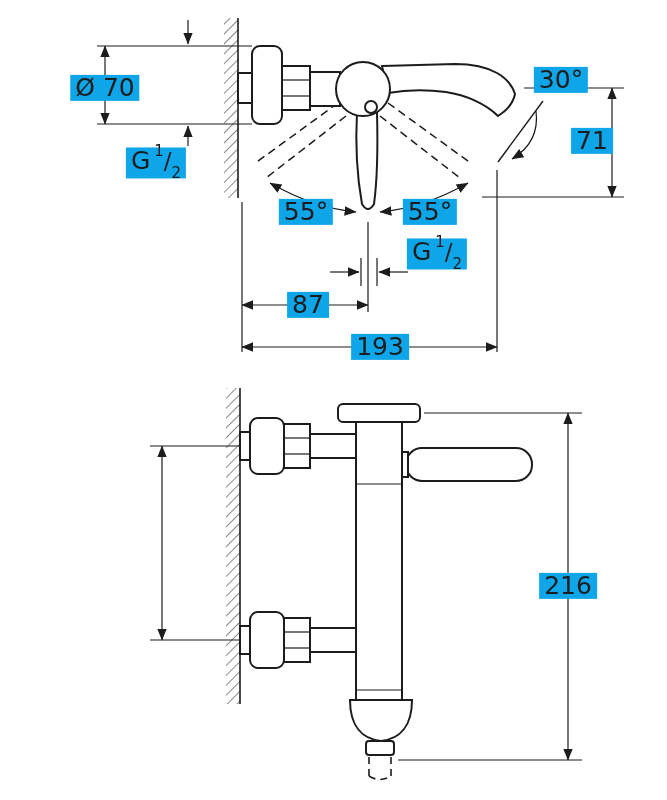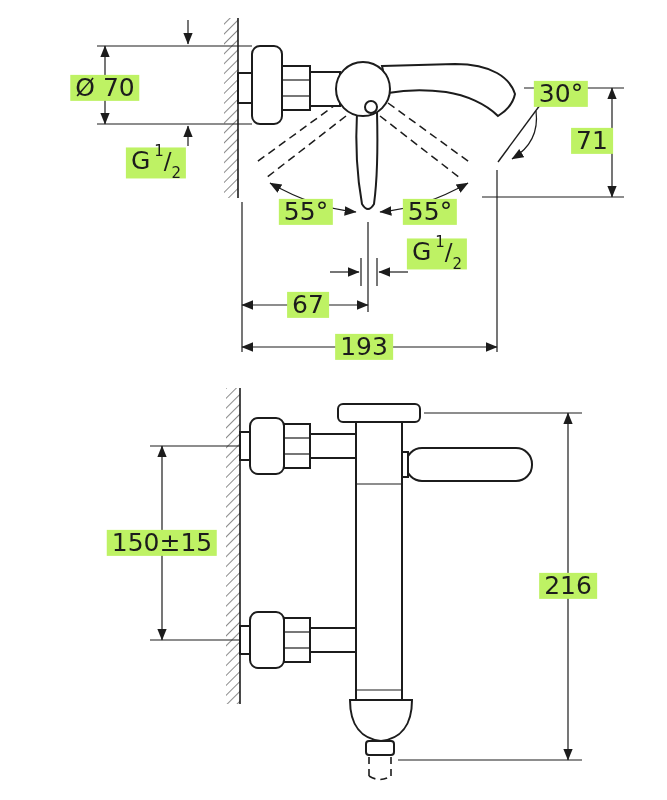--- a/index.html
+++ b/index.html
@@ -4,21 +4,21 @@
 <style>
   html,body{margin:0;padding:0;background:#ffffff;}
   #stage{
     position:relative;width:667px;height:800px;background:#fff;
     font-family:"DejaVu Sans","Liberation Sans",sans-serif;
     color:#1c1c1c;overflow:hidden;
   }
   #linework{position:absolute;left:0;top:0;z-index:1;}
   .dim-label{
     position:absolute;transform:translate(-50%,-50%);
-    background:#bef264;padding:0 5px;font-size:25px;line-height:1.05;
+    background:#0ea5e9;padding:0 5px;font-size:25px;line-height:1.05;
     white-space:nowrap;z-index:2;color:#1c1c1c;
   }
   .g-label sup{font-size:15px;position:relative;top:-3px;margin-left:4px;}
   .g-label sub{font-size:15px;position:relative;top:4px;}
   .g-label .sep{font-size:23px;}
 </style>
 </head>
 <body>
 
 <div id="stage">
@@ -139,25 +139,24 @@
   <div class="dim-label" style="left:105px;top:88px">Ø 70</div>
 
   <div class="dim-label g-label" style="left:156px;top:163px"><span>G</span><sup>1</sup><span class="sep">/</span><sub>2</sub></div>
 
   <div class="dim-label" style="left:306px;top:212px">55°</div>
 
   <div class="dim-label" style="left:430px;top:212px">55°</div>
 
   <div class="dim-label g-label" style="left:437px;top:254px"><span>G</span><sup>1</sup><span class="sep">/</span><sub>2</sub></div>
 
-  <div class="dim-label" style="left:308px;top:305px">67</div>
+  <div class="dim-label" style="left:308px;top:305px">87</div>
 
-  <div class="dim-label" style="left:364px;top:347px">193</div>
+  <div class="dim-label" style="left:380px;top:347px">193</div>
 
-  <div class="dim-label" style="left:561px;top:94px">30°</div>
+  <div class="dim-label" style="left:561px;top:80px">30°</div>
 
   <div class="dim-label" style="left:592px;top:141px">71</div>
 
-  <div class="dim-label" style="left:162px;top:543px">150±15</div>
 
   <div class="dim-label" style="left:568px;top:586px">216</div>
 
 </div>
 
 </body></html>

